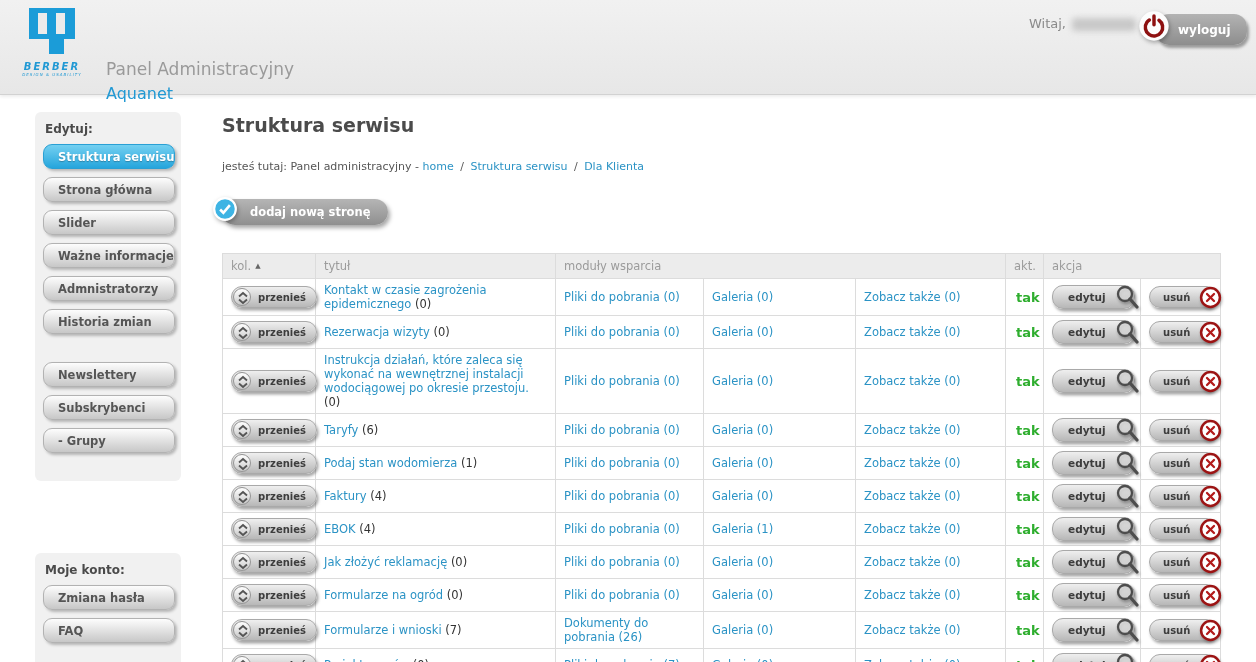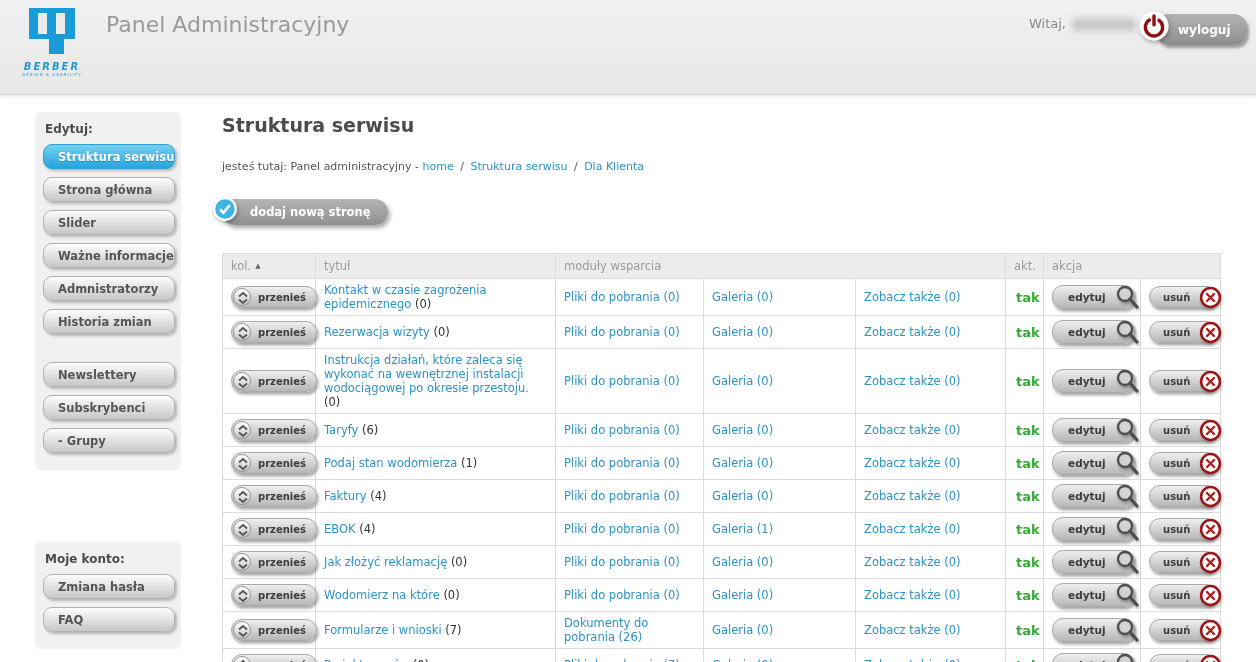--- a/index.html
+++ b/index.html
@@ -6,39 +6,39 @@
   html,body { width:1256px; height:662px; overflow:hidden; background:#fff;
               font-family:"DejaVu Sans", sans-serif; }
 
   
   .topbar { position:relative; height:95px; background:linear-gradient(#f1f1f1,#e7e7e7);
             border-bottom:1px solid #d2d2d2; box-shadow:0 2px 3px rgba(0,0,0,.07); }
   .logo { position:absolute; left:20px; top:8px; width:64px; text-align:center;font-style:italic; }
   .logo-brand { font-size:10px; font-weight:600; letter-spacing:2px; color:#2199d4; margin-top:2px; }
   .logo-tagline { font-size:4px; letter-spacing:1px; color:#2199d4; }
   .app-titles { position:absolute; left:106px; top:12px; }
-  .app-title { font-size:22px; color:#9a9a9a; }
+  .app-title { font-size:17px; color:#9a9a9a;margin-top:47px; }
   .app-subtitle { font-size:16px; color:#2199d4; margin-top:5px; }
   .user-area { position:absolute; right:120px; top:16px; font-size:13px; color:#8a8a8a;
                display:flex; align-items:flex-end; gap:6px; }
   .redacted { display:inline-block; width:64px; height:13px; background:#a8a8a8;
               border-radius:3px; filter:blur(3px); opacity:.55; }
   .logout-wrap { position:absolute; right:8px; top:10px; width:110px; height:34px; }
   .power-icon { position:absolute; left:0; top:0; width:32px; height:32px; z-index:2;
                 filter:drop-shadow(1px 2px 2px rgba(0,0,0,.3)); cursor:pointer; }
   .btn-logout { position:absolute; left:18px; top:4px; height:31px; padding:0 16px 0 22px;
                 border:none; border-radius:13px; background:linear-gradient(#b3b3b3,#8d8d8d);
                 color:#fff; font-weight:bold; font-size:12px; font-family:inherit;
                 box-shadow:2px 3px 3px rgba(0,0,0,.35); cursor:pointer; }
 
   
   .layout { display:flex; }
   .sidebar { width:222px; flex:none; padding-top:17px; }
   .panel { width:146px; margin-left:35px; background:#f1f1f1; border-radius:6px;
-           padding:10px 0 17px 0; }
+           padding:10px 0 28px 0; }
   .panel + .panel { margin-top:72px; }
   .panel-label { margin:0 0 4px 10px; font-size:12px; font-weight:bold; color:#4a4a4a; }
   .side-btn { display:block; width:132px; height:25px; margin:8px 0 0 8px; text-align:left;
               padding:0 0 0 14px; border:1px solid #b2b2b2; border-radius:9px;
               background:linear-gradient(#fdfdfd,#c7c7c7); color:#555; font-size:11.5px;
               font-weight:bold; font-family:inherit; box-shadow:2px 2px 3px rgba(0,0,0,.25);
               cursor:pointer; white-space:nowrap; }
   .side-btn.active { background:linear-gradient(#74d0f1,#25a5dc); border-color:#2aa0d4;
                      color:#fff; text-shadow:0 1px 1px rgba(0,0,0,.25); }
   .side-gap { margin-top:28px; }
@@ -94,20 +94,21 @@
       <rect x="4" y="0" width="46" height="31" fill="#1b9cd8"></rect>
       <rect x="13" y="5" width="9" height="21" fill="#ebebeb"></rect>
       <rect x="31" y="5" width="9" height="21" fill="#ebebeb"></rect>
       <rect x="24" y="31" width="15" height="15" fill="#1b9cd8"></rect>
     </svg>
     <div class="logo-brand">BERBER</div>
     <div class="logo-tagline">DESIGN &amp; USABILITY</div>
   </div>
   <div class="app-titles">
     <div class="app-title">Panel Administracyjny</div>
+    <div class="app-subtitle">Aquanet</div>
   </div>
   <div class="user-area">
     <span>Witaj,</span>
     <span class="redacted"></span>
   </div>
   <div class="logout-wrap">
     <svg class="power-icon" viewBox="0 0 24 24">
       <circle cx="12" cy="12" r="11" fill="#fdfdfd"></circle>
       <circle cx="12" cy="13" r="6.5" fill="none" stroke="#8e1111" stroke-width="2.6" stroke-dasharray="33 7.8" stroke-linecap="round" transform="rotate(-55 12 13)"></circle>
       <line x1="12" y1="4.5" x2="12" y2="11" stroke="#8e1111" stroke-width="2.6" stroke-linecap="round"></line>
@@ -360,21 +361,21 @@
                   <line x1="15" y1="8" x2="8" y2="15" stroke="#b31b1b" stroke-width="2.3" stroke-linecap="round"></line>
                 </svg></button></td>
           </tr>
           <tr>
             <td class="c-move"><button class="pillbtn btn-move"><span class="move-icon">
                   <svg width="18" height="18" viewBox="0 0 18 18">
                     <polyline points="5,7.5 9,4 13,7.5" fill="none" stroke="#555" stroke-width="1.8"></polyline>
                     <polyline points="5,10.5 9,14 13,10.5" fill="none" stroke="#555" stroke-width="1.8"></polyline>
                   </svg>
                 </span><span class="mv-lbl">przenieś</span></button></td>
-            <td class="c-title"><a class="link t-link">Wodomierz na które</a> <span class="count">(0)</span></td>
+            <td class="c-title"><a class="link t-link">Formularze na ogród</a> <span class="count">(0)</span></td>
             <td><a class="link f-link">Pliki do pobrania (0)</a></td>
             <td><a class="link g-link">Galeria (0)</a></td>
             <td><a class="link s-link">Zobacz także (0)</a></td>
             <td class="c-akt"><span class="tak">tak</span></td>
             <td><button class="pillbtn btn-edit"><span class="ed-lbl">edytuj</span><svg class="mag-icon" viewBox="0 0 27 27">
                   <circle cx="11" cy="10" r="7" fill="#f2f2f2" fill-opacity="0.55" stroke="#4d4d4d" stroke-width="2.3"></circle>
                   <line x1="16" y1="15" x2="23" y2="23" stroke="#4d4d4d" stroke-width="3.2" stroke-linecap="round"></line>
                 </svg></button></td>
             <td><button class="pillbtn btn-del"><span class="dl-lbl">usuń</span><svg class="x-icon" viewBox="0 0 23 23">
                   <circle cx="11.5" cy="11.5" r="9.4" fill="#fff" stroke="#9c1414" stroke-width="2.5"></circle>

